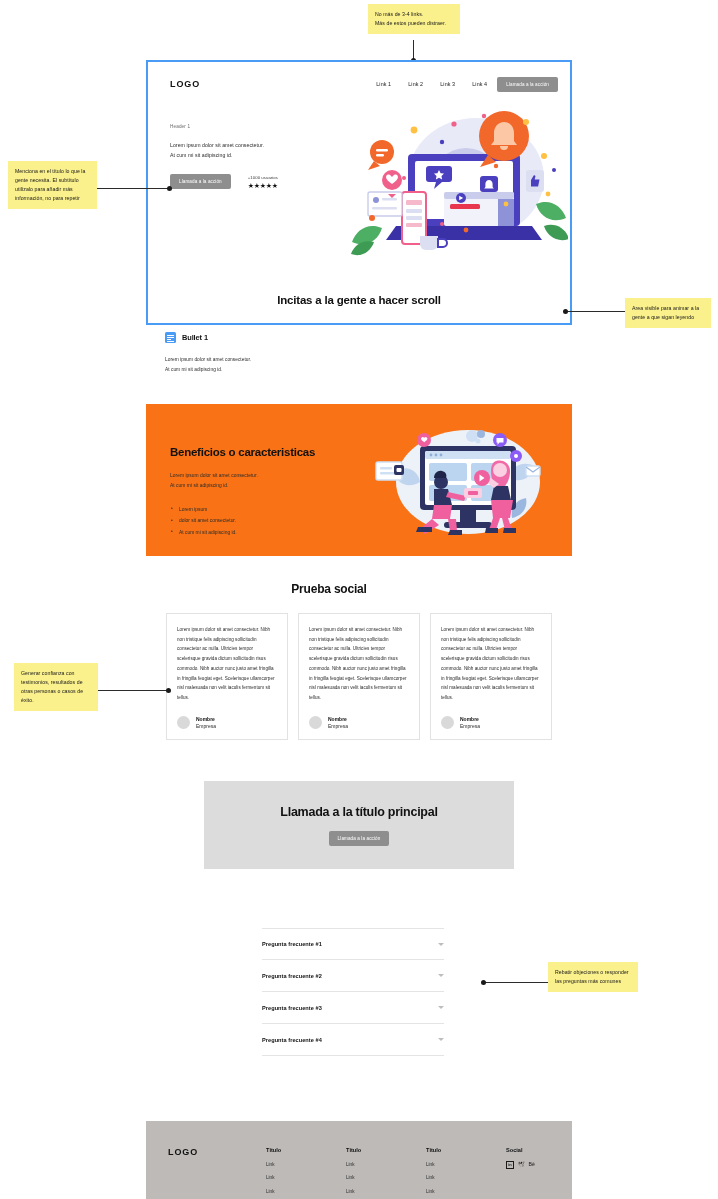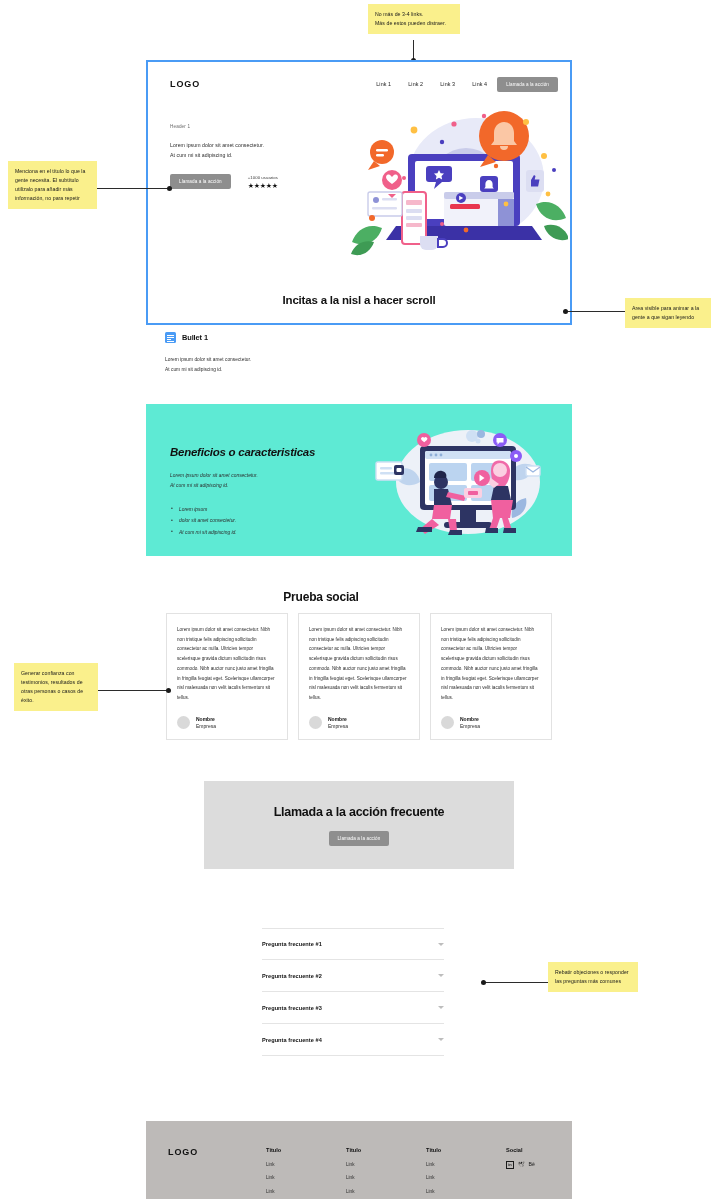--- a/index.html
+++ b/index.html
@@ -104,21 +104,21 @@
   .bullet-icon i:nth-child(4) { top: 8.5px; width: 7px; }
   .bullet-title { font-size: 7.4px; font-weight: 700; color: #111; letter-spacing: -.1px; }
   .bullet-text {
     margin-top: 12px; font-size: 4.8px; line-height: 2.05;
     color: #2b2b2b; letter-spacing: .03px;
   }
 
   
   .benefits {
     position: absolute; left: 146px; top: 404px;
-    width: 426px; height: 152px; background: #5eead4; font-style: italic;
+    width: 426px; height: 152px; background: #f97316;
   }
   .benefits-txt { position: absolute; left: 24px; top: 42px; width: 170px; }
   .benefits-h2 {
     font-size: 11.5px; font-weight: 700; color: #111; letter-spacing: -.25px;
   }
   .benefits-p {
     margin-top: 13px; font-size: 4.9px; line-height: 2;
     color: #2b2b2b; letter-spacing: .03px;
   }
   .benefits-ul { margin-top: 13px; list-style: none; }
@@ -126,23 +126,23 @@
     font-size: 4.9px; line-height: 2.35; color: #2b2b2b;
     padding-left: 9px; position: relative;
   }
   .benefits-ul li::before {
     content: "\2022"; position: absolute; left: 1px; top: -.5px; color: #2b2b2b;
   }
   .benefits-art { position: absolute; right: 8px; top: 22px; width: 196px; height: 112px; }
 
   
   .sp-h2 {
-    position: absolute; left: 0; top: 582px; width: 642px;
+    position: absolute; left: 8px; top: 582px; width: 642px;
     text-align: center; font-size: 12px; font-weight: 700;
-    color: #111; letter-spacing: -.2px; margin-top: 8px;
+    color: #111; letter-spacing: -.2px;
   }
   .cards {
     position: absolute; left: 166px; top: 613px;
     width: 386px; display: flex; gap: 10px;
   }
   .card {
     width: 122px; background: #fff; border: 1px solid #E2E2E2;
     padding: 11px 10px 10px 10px;
   }
   .card-q { font-size: 4.6px; line-height: 2.12; color: #2b2b2b; letter-spacing: .02px; }
@@ -303,21 +303,21 @@
         <circle cx="158" cy="96" r="2.4" fill="#FFC043"></circle>
         <circle cx="56" cy="70" r="2" fill="#F0608A"></circle>
         <circle cx="118" cy="122" r="2.4" fill="#F2682A"></circle>
         <circle cx="94" cy="116" r="2" fill="#F0608A"></circle>
         <circle cx="200" cy="86" r="2.4" fill="#FFC043"></circle>
         <circle cx="24" cy="110" r="3" fill="#F2682A"></circle>
         <circle cx="206" cy="62" r="2" fill="#4A3FBF"></circle>
       </svg>
     </div>
 
-    <div class="scroll-cue">Incitas a la nisl a  hacer scroll</div>
+    <div class="scroll-cue">Incitas a la gente a  hacer scroll</div>
   </div>
 
   <div class="note" style="left:8px; top:161px; width:89px;">
     <span>Menciona en el título lo que la gente necesita. El subtítulo utilízalo para añadir más información, no para repetir</span>
   </div>
   <div class="leader" style="left:97px; top:188px; width:72px;"></div>
   <div class="dot" style="left:167px; top:186px;"></div>
 
   <div class="note" style="left:625px; top:298px; width:86px;">
     <span>Area visible para animar a la gente a que sigan leyendo</span>
@@ -454,21 +454,21 @@
     </div>
   </div>
 
   <div class="note" style="left:14px; top:663px; width:84px;">
     <span>Generar confianza con testimonios, resultados de otras personas o casos de éxito.</span>
   </div>
   <div class="leader" style="left:98px; top:690px; width:70px;"></div>
   <div class="dot" style="left:166px; top:688px;"></div>
 
   <div class="cta-band">
-    <h2 class="cta-h2">Llamada a la acción frecuente</h2>
+    <h2 class="cta-h2">Llamada a la título principal</h2>
     <button class="btn-gray">Llamada a la acción</button>
   </div>
 
   <div class="faq">
     <div class="faq-row">
       <span class="faq-q">Pregunta  frecuente #1</span>
       <span class="chev"></span>
     </div>
     <div class="faq-row">
       <span class="faq-q">Pregunta  frecuente #2</span>

